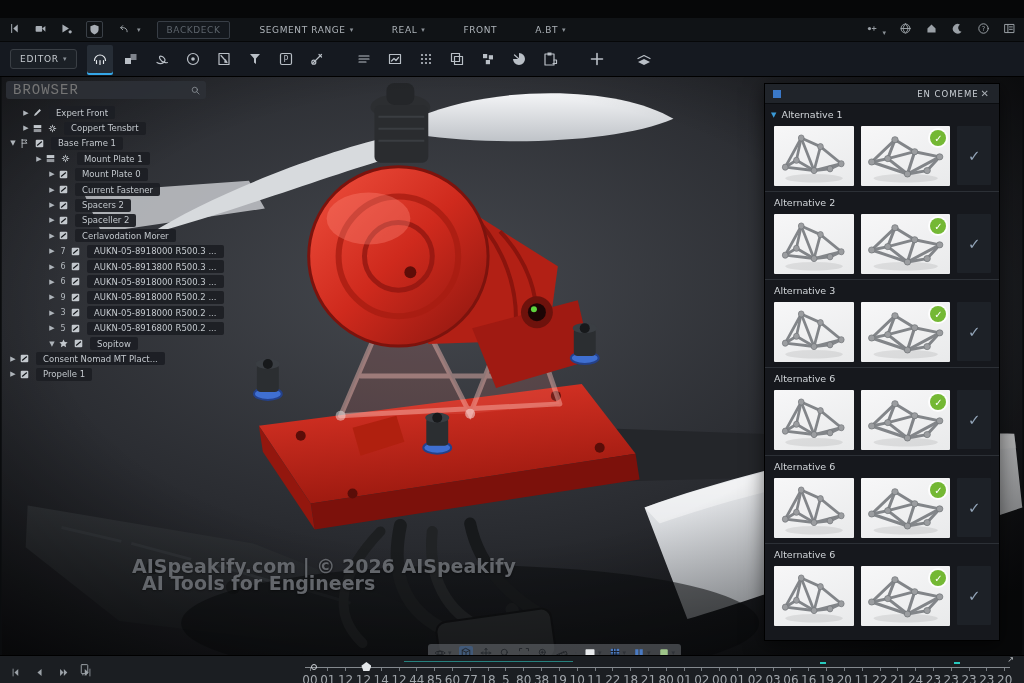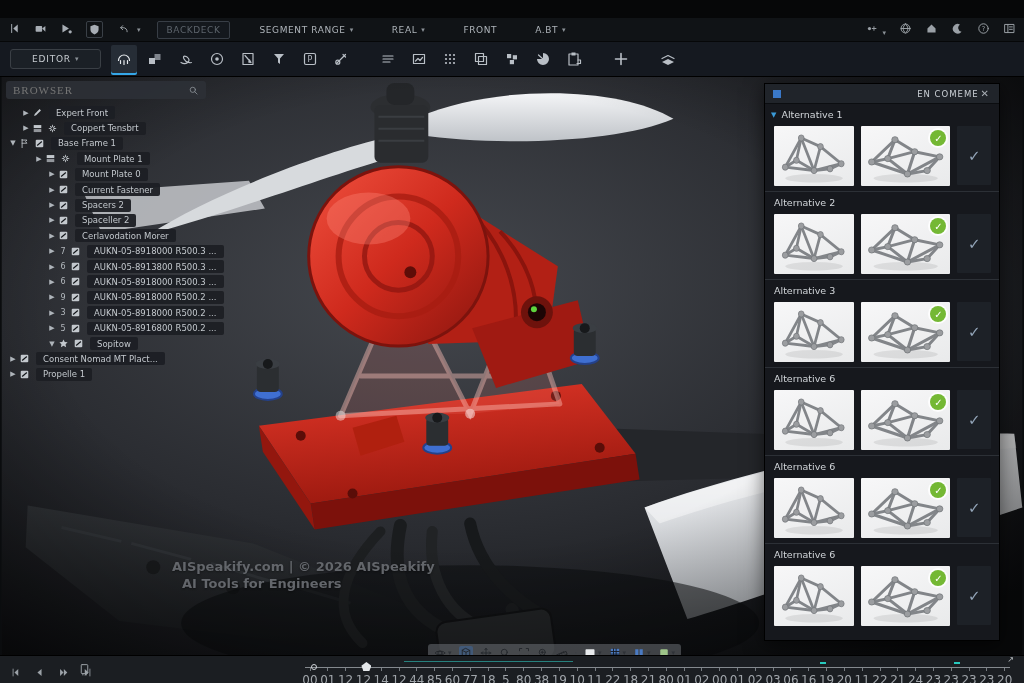--- a/index.html
+++ b/index.html
@@ -20,38 +20,38 @@
   .menu-items { display:flex; align-items:center; gap:20px; }
   .menu-item { font-size:9px; letter-spacing:.6px; color:#aeb4ba; padding:3px 9px; cursor:default;
     display:flex; align-items:center; white-space:nowrap; }
   .menu-item.boxed { border:1px solid #383e46; border-radius:2px; color:#5d646c; background:#14181d; }
   .mb-right { margin-left:auto; display:flex; align-items:center; gap:13px; color:#9aa0a6; }
   .toolbar { position:absolute; top:42px; left:0; right:0; height:34px; background:#151920;
     display:flex; align-items:center; padding:0 10px; border-bottom:1px solid #04050
 
 6; box-shadow:0 1px 0 #000;}
   .ws-dd { border:1px solid #3a3f45; background:#1b2026; border-radius:3px; color:#c7ccd1;
-    font-size:9px; letter-spacing:.8px; padding:4px 21px; display:flex; align-items:center; margin-right:10px;}
+    font-size:9px; letter-spacing:.8px; padding:4px 9px; display:flex; align-items:center; margin-right:10px;}
   .tools { display:flex; align-items:center; }
   .tool { width:26px; height:28px; display:flex; align-items:center; justify-content:center;
     color:#b9bfc6; border-radius:2px; margin-right:5px; }
   .tool.active { background:#262d36; color:#e6eaee; box-shadow:0 2px 0 #35a7e8; }
   .tool.gap { margin-left:16px; }
   
   .viewport { position:absolute; top:77px; left:0; right:0; bottom:28px; overflow:hidden; }
   .viewport svg.scene { position:absolute; inset:0; }
   .watermark { position:absolute; left:132px; top:481px; color:#63666b; font-weight:bold;
-    font-size:13px; line-height:17px; text-shadow:0 1px 2px rgba(0,0,0,.4);margin-left:40px; }
+    font-size:19px; line-height:17px; text-shadow:0 1px 2px rgba(0,0,0,.4); }
   .watermark .l2 { margin-left:10px; }
   
   .browser { position:absolute; left:0; top:2px; width:212px; }
   .searchbar { margin:2px 6px 6px 6px; height:18px; background:rgba(44,48,54,.92); border-radius:3px;
     display:flex; align-items:center; padding:0 7px; }
   .searchbar input { flex:1; background:transparent; border:0; outline:none; color:#9aa1a8;
-    font-size:11px; letter-spacing:1px; font-family:Liberation Serif, serif; }
+    font-size:14px; letter-spacing:1px; font-family:Liberation Mono, monospace; }
   .searchbar .sic { color:#8b9197; display:flex; }
   .tree { padding-left:2px; }
   .trow { display:flex; align-items:center; height:15.4px; }
   .tarrow { width:10px; color:#aeb4ba; font-size:7px; display:flex; justify-content:center; flex:none;}
   .tnum { font-size:8px; color:#b3b8bd; width:12px; text-align:center; flex:none; }
   .ticon { width:13px; height:13px; color:#c3c8cd; display:flex; align-items:center; justify-content:center; margin-right:2px; flex:none;}
   .tlabel { background:rgba(28,31,36,.95); color:#c3c8cd; font-size:8.5px; padding:1.5px 7px;
     border-radius:2px; white-space:nowrap; margin-left:3px; }
   
   .outcome { position:absolute; right:24px; top:6px; width:236px; height:558px; background:#16181d;

